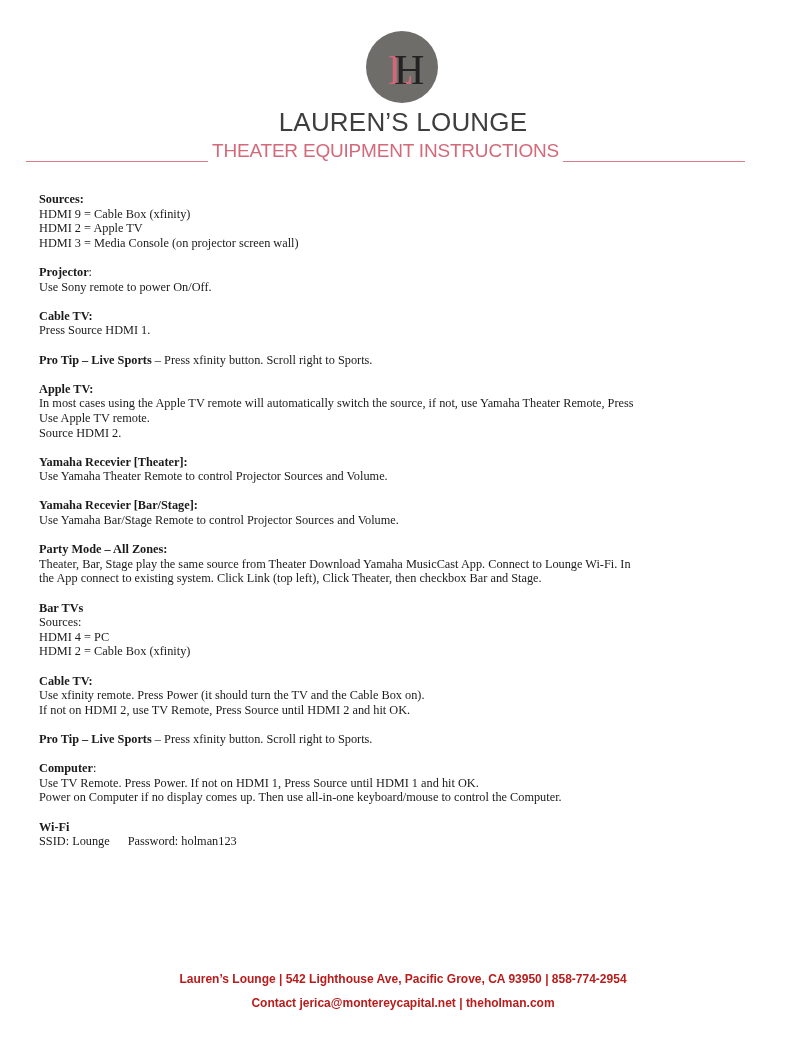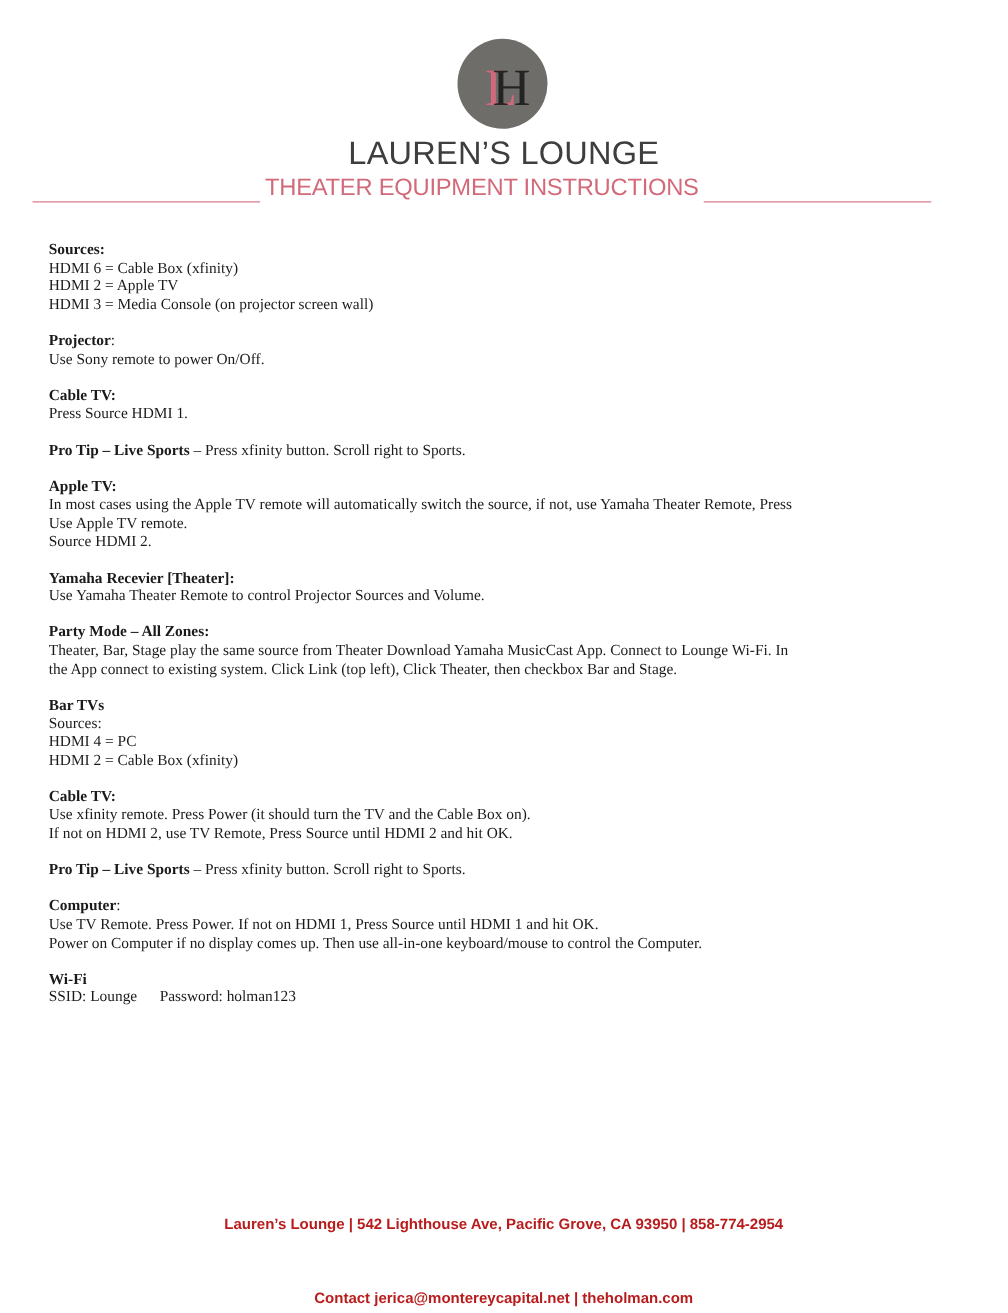--- a/index.html
+++ b/index.html
@@ -13,21 +13,21 @@
     .subtitle-row { position: absolute; left: 26px; width: 719px; top: 138px; height: 24px;
                     display: flex; align-items: flex-end; }
     .rule { flex: 1; height: 1.5px; background: #d97d8a; }
     .subtitle { padding: 0 4px; font-size: 19px; color: #d26a7a; white-space: nowrap; letter-spacing: -0.2px; }
     .content { position: absolute; left: 39px; top: 192px; width: 730px; font-size: 12.3px; line-height: 14.6px; }
     .section { margin-bottom: 14.6px; font-family: Liberation Serif, serif; }
     .section p { margin: 0; }
     .b { font-weight: bold; }
     .footer { position: absolute; left: 0; width: 806px; text-align: center; font-size: 12px; font-weight: bold; color: #b91c1c; }
     .footer.l1 { top: 972px; }
-    .footer.l2 { top: 1031px; }
+    .footer.l2 { top: 996px; }
     .gap { display: inline-block; width: 18px; }
   </style>
 </head>
 <body>
 
 <div class="logo">
   <svg viewBox="0 0 72 72">
     <text x="22" y="53" font-family="Liberation Serif, serif" font-size="42" fill="#d06a7a">L</text>
     <text x="28" y="53" font-family="Liberation Serif, serif" font-size="42" fill="#1c1c1c" opacity="0.9">H</text>
   </svg>
@@ -38,21 +38,21 @@
 <div class="subtitle-row">
   <div class="rule"></div>
   <div class="subtitle">THEATER EQUIPMENT INSTRUCTIONS</div>
   <div class="rule"></div>
 </div>
 
 <div class="content">
 
   <div class="section">
     <p class="b">Sources:</p>
-    <p>HDMI 6 = Cable Box (xfinity)</p>
+    <p>HDMI 9 = Cable Box (xfinity)</p>
     <p>HDMI 2 = Apple TV</p>
     <p>HDMI 3 = Media Console (on projector screen wall)</p>
   </div>
 
   <div class="section">
     <p><span class="b">Projector</span><span>:</span></p>
     <p>Use Sony remote to power On/Off.</p>
   </div>
 
   <div class="section">
@@ -69,20 +69,24 @@
     <p>In most cases using the Apple TV remote will automatically switch the source, if not, use Yamaha Theater Remote, Press</p>
     <p>Use Apple TV remote.</p>
     <p>Source HDMI 2.</p>
   </div>
 
   <div class="section">
     <p class="b">Yamaha Recevier [Theater]:</p>
     <p>Use Yamaha Theater Remote to control Projector Sources and Volume.</p>
   </div>
 
+  <div class="section">
+    <p class="b">Yamaha Recevier [Bar/Stage]:</p>
+    <p>Use Yamaha Bar/Stage Remote to control Projector Sources and Volume.</p>
+  </div>
 
   <div class="section">
     <p class="b">Party Mode – All Zones:</p>
     <p>Theater, Bar, Stage play the same source from Theater Download Yamaha MusicCast App. Connect to Lounge Wi-Fi. In</p>
     <p>the App connect to existing system. Click Link (top left), Click Theater, then checkbox Bar and Stage.</p>
   </div>
 
   <div class="section">
     <p class="b">Bar TVs</p>
     <p>Sources:</p>

